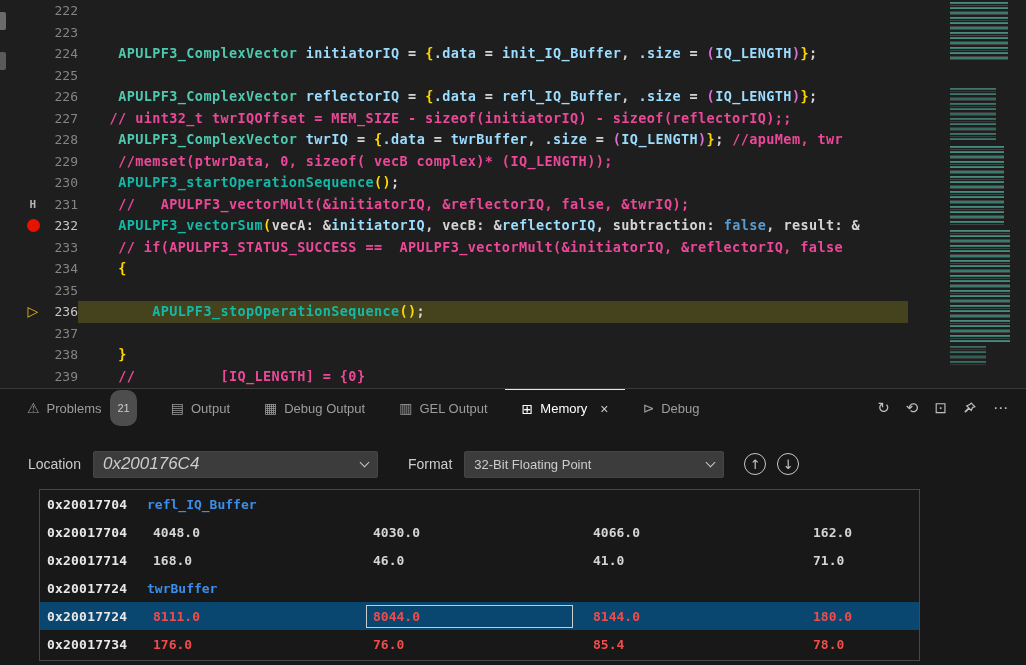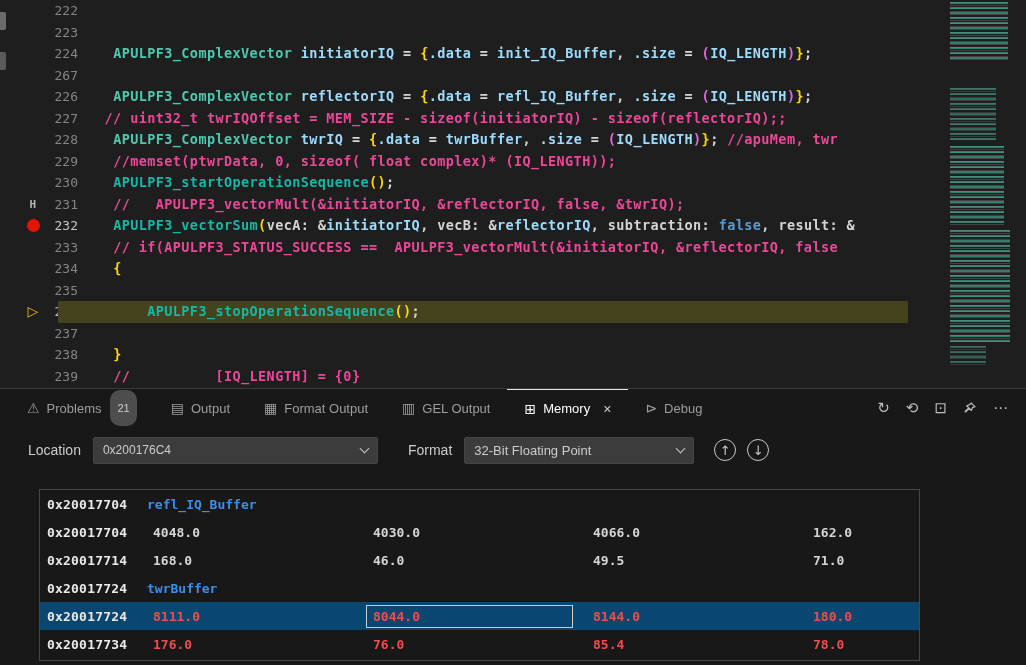--- a/index.html
+++ b/index.html
@@ -13,21 +13,21 @@
   .code-lines { position:absolute; left:0; top:0; width:908px; height:388px; overflow:hidden; }
   .code-line { display:flex; height:21.5px; line-height:21.5px; white-space:pre;
                font-family:"DejaVu Sans Mono", monospace; font-size:13.5px; font-weight:700; letter-spacing:.4px; }
   .gutter { flex:none; width:58px; display:flex; align-items:center;padding-left:20px; }
   .marker { width:26px; flex:none; display:flex; align-items:center; justify-content:center; }
   .lnum { width:32px; flex:none; text-align:right; color:#858585; font-weight:400; font-size:13px; letter-spacing:0; }
   .lnum.active { color:#c6c6c6; }
   .bp-dot { width:13px; height:13px; border-radius:50%; background:var(--breakpoint-red,#e51400); }
   .cur-arrow { color:#e8b716; font-size:14px; font-weight:700; font-family:"DejaVu Sans", sans-serif; }
   .h-mark { color:#b5b5b5; font-size:11px; font-weight:700; font-family:"DejaVu Sans Mono", monospace; }
-  .content { flex:1; padding-left:21px; overflow:hidden; }
+  .content { flex:1; padding-left:6px; overflow:hidden;margin-left:20px; }
   .code-line.current .content { background:var(--current-line,#45431d); }
   .tk-pl{color:#d4d4d4} .tk-typ{color:#4EC9B0} .tk-var{color:#9CDCFE} .tk-fn{color:#14b8a6}
   .tk-cm{color:#ec4899} .tk-kw{color:#569CD6} .tk-p1{color:#FFD700} .tk-p2{color:#DA70D6}
   .tk-hint{color:#d4d4d4}
 
   
   .minimap { position:absolute; right:10px; top:0; width:70px; height:388px; background:#1e1e1e; }
   .mm-block { position:absolute; left:4px;
       background-image:
         repeating-linear-gradient(180deg, rgba(78,201,176,.55) 0 2px, transparent 2px 5px),
@@ -39,28 +39,28 @@
            background:var(--panel-bg,#181818); border-top:1px solid #3a3a3a; }
   .tabs-row { position:absolute; left:0; top:0; right:0; height:38px; display:flex; align-items:stretch; padding-left:10px; }
   .ptab { display:flex; align-items:center; gap:7px; padding:0 17px; color:#9d9d9d; font-size:13px; cursor:pointer; }
   .ptab.active { color:#ffffff; border-top:1px solid var(--accent-tab-border,#e7e7e7); }
   .ptab .ticon { font-size:14px; color:inherit; font-family:"DejaVu Sans", sans-serif; }
   .badge { background:#4d4d4d; color:#cccccc; font-size:11px; border-radius:10px; padding:12px 7px; margin-left:2px; }
   .tab-close { margin-left:6px; color:#cccccc; font-size:14px; }
   .panel-actions { margin-left:auto; display:flex; align-items:center; gap:16px; padding-right:18px; color:#bdbdbd; font-size:15px; }
   .panel-actions .aicon { cursor:pointer; display:flex; align-items:center; font-family:"DejaVu Sans", sans-serif; }
 
-  .mem-toolbar { position:absolute; left:0; top:46px; right:0; height:30px; display:flex; align-items:center; padding-left:28px; }
+  .mem-toolbar { position:absolute; left:0; top:60px; right:0; height:30px; display:flex; align-items:center; padding-left:28px; }
   .tb-label { color:#cccccc; font-size:14px; margin-right:12px; }
   .combo { display:flex; align-items:center; background:#3c3c3c; border:1px solid #454545; border-radius:2px;
            height:27px; padding:0 9px; }
-  .combo input { background:transparent; border:none; outline:none; color:#cccccc; font-size:12px;
-                 font-family:"Liberation Sans", sans-serif; flex:1; }
+  .combo input { background:transparent; border:none; outline:none; color:#cccccc; font-size:17px;
+                 font-family:"Liberation Sans", sans-serif; flex:1;font-style:italic; }
   .loc-combo { width:285px; margin-right:30px; }
-  .fmt-combo { width:230px; }
+  .fmt-combo { width:260px; }
   .fmt-text { color:#cccccc; font-size:13px; flex:1; }
   .chev { width:7px; height:7px; border-right:1.6px solid #c8c8c8; border-bottom:1.6px solid #c8c8c8;
           transform:rotate(45deg); margin-left:8px; margin-top:-3px; flex:none; }
   .circle-btn { width:22px; height:22px; border:1.4px solid #c8c8c8; border-radius:50%; color:#c8c8c8;
                 display:flex; align-items:center; justify-content:center; font-size:13px; cursor:pointer;
                 font-family:"DejaVu Sans", sans-serif; }
   .circle-btn + .circle-btn { margin-left:11px; }
   .circle-group { margin-left:20px; display:flex; }
 
   .mem-table { position:absolute; left:39px; top:100px; width:881px; height:172px;
@@ -81,25 +81,25 @@
 <div id="app">
 
   <div class="editor">
     <div class="edge-mark" style="top:12px"></div>
     <div class="edge-mark" style="top:52px; background:#5a5a5a"></div>
 
     <div class="code-lines">
         <div class="code-line"><div class="gutter"><span class="marker"></span><span class="lnum">222</span></div><span class="content"></span></div>
         <div class="code-line"><div class="gutter"><span class="marker"></span><span class="lnum">223</span></div><span class="content"></span></div>
         <div class="code-line"><div class="gutter"><span class="marker"></span><span class="lnum">224</span></div><span class="content"><span class="tk-pl">    </span><span class="tk-typ">APULPF3_ComplexVector</span><span class="tk-pl"> </span><span class="tk-var">initiatorIQ</span><span class="tk-pl"> = </span><span class="tk-p1">{</span><span class="tk-var">.data</span><span class="tk-pl"> = </span><span class="tk-var">init_IQ_Buffer</span><span class="tk-pl">, </span><span class="tk-var">.size</span><span class="tk-pl"> = </span><span class="tk-p2">(</span><span class="tk-var">IQ_LENGTH</span><span class="tk-p2">)</span><span class="tk-p1">}</span><span class="tk-pl">;</span></span></div>
-        <div class="code-line"><div class="gutter"><span class="marker"></span><span class="lnum">267</span></div><span class="content"></span></div>
+        <div class="code-line"><div class="gutter"><span class="marker"></span><span class="lnum">225</span></div><span class="content"></span></div>
         <div class="code-line"><div class="gutter"><span class="marker"></span><span class="lnum">226</span></div><span class="content"><span class="tk-pl">    </span><span class="tk-typ">APULPF3_ComplexVector</span><span class="tk-pl"> </span><span class="tk-var">reflectorIQ</span><span class="tk-pl"> = </span><span class="tk-p1">{</span><span class="tk-var">.data</span><span class="tk-pl"> = </span><span class="tk-var">refl_IQ_Buffer</span><span class="tk-pl">, </span><span class="tk-var">.size</span><span class="tk-pl"> = </span><span class="tk-p2">(</span><span class="tk-var">IQ_LENGTH</span><span class="tk-p2">)</span><span class="tk-p1">}</span><span class="tk-pl">;</span></span></div>
         <div class="code-line"><div class="gutter"><span class="marker"></span><span class="lnum">227</span></div><span class="content"><span class="tk-pl">   </span><span class="tk-cm">// uint32_t twrIQOffset = MEM_SIZE - sizeof(initiatorIQ) - sizeof(reflectorIQ);;</span></span></div>
         <div class="code-line"><div class="gutter"><span class="marker"></span><span class="lnum">228</span></div><span class="content"><span class="tk-pl">    </span><span class="tk-typ">APULPF3_ComplexVector</span><span class="tk-pl"> </span><span class="tk-var">twrIQ</span><span class="tk-pl"> = </span><span class="tk-p1">{</span><span class="tk-var">.data</span><span class="tk-pl"> = </span><span class="tk-var">twrBuffer</span><span class="tk-pl">, </span><span class="tk-var">.size</span><span class="tk-pl"> = </span><span class="tk-p2">(</span><span class="tk-var">IQ_LENGTH</span><span class="tk-p2">)</span><span class="tk-p1">}</span><span class="tk-pl">; </span><span class="tk-cm">//apuMem, twr</span></span></div>
-        <div class="code-line"><div class="gutter"><span class="marker"></span><span class="lnum">229</span></div><span class="content"><span class="tk-pl">    </span><span class="tk-cm">//memset(ptwrData, 0, sizeof( float complex)* (IQ_LENGTH));</span></span></div>
+        <div class="code-line"><div class="gutter"><span class="marker"></span><span class="lnum">229</span></div><span class="content"><span class="tk-pl">    </span><span class="tk-cm">//memset(ptwrData, 0, sizeof( vecB complex)* (IQ_LENGTH));</span></span></div>
         <div class="code-line"><div class="gutter"><span class="marker"></span><span class="lnum">230</span></div><span class="content"><span class="tk-pl">    </span><span class="tk-fn">APULPF3_startOperationSequence</span><span class="tk-p1">()</span><span class="tk-pl">;</span></span></div>
         <div class="code-line"><div class="gutter"><span class="marker"><span class="h-mark">H</span></span><span class="lnum">231</span></div><span class="content"><span class="tk-pl">    </span><span class="tk-cm">//   APULPF3_vectorMult(&amp;initiatorIQ, &amp;reflectorIQ, false, &amp;twrIQ);</span></span></div>
         <div class="code-line"><div class="gutter"><span class="marker"><span class="bp-dot"></span></span><span class="lnum active">232</span></div><span class="content"><span class="tk-pl">    </span><span class="tk-fn">APULPF3_vectorSum</span><span class="tk-p1">(</span><span class="tk-hint">vecA:</span><span class="tk-pl"> &amp;</span><span class="tk-var">initiatorIQ</span><span class="tk-pl">, </span><span class="tk-hint">vecB:</span><span class="tk-pl"> &amp;</span><span class="tk-var">reflectorIQ</span><span class="tk-pl">, </span><span class="tk-hint">subtraction:</span><span class="tk-pl"> </span><span class="tk-kw">false</span><span class="tk-pl">, </span><span class="tk-hint">result:</span><span class="tk-pl"> &amp;</span></span></div>
         <div class="code-line"><div class="gutter"><span class="marker"></span><span class="lnum">233</span></div><span class="content"><span class="tk-pl">    </span><span class="tk-cm">// if(APULPF3_STATUS_SUCCESS ==  APULPF3_vectorMult(&amp;initiatorIQ, &amp;reflectorIQ, false</span></span></div>
         <div class="code-line"><div class="gutter"><span class="marker"></span><span class="lnum">234</span></div><span class="content"><span class="tk-pl">    </span><span class="tk-p1">{</span></span></div>
         <div class="code-line"><div class="gutter"><span class="marker"></span><span class="lnum">235</span></div><span class="content"></span></div>
         <div class="code-line current"><div class="gutter"><span class="marker"><span class="cur-arrow">▷</span></span><span class="lnum active">236</span></div><span class="content"><span class="tk-pl">        </span><span class="tk-fn">APULPF3_stopOperationSequence</span><span class="tk-p1">()</span><span class="tk-pl">;</span></span></div>
         <div class="code-line"><div class="gutter"><span class="marker"></span><span class="lnum">237</span></div><span class="content"></span></div>
         <div class="code-line"><div class="gutter"><span class="marker"></span><span class="lnum">238</span></div><span class="content"><span class="tk-pl">    </span><span class="tk-p1">}</span></span></div>
         <div class="code-line"><div class="gutter"><span class="marker"></span><span class="lnum">239</span></div><span class="content"><span class="tk-pl">    </span><span class="tk-cm">//          [IQ_LENGTH] = {0}</span></span></div>
@@ -121,21 +121,21 @@
           <span class="ticon">⚠</span>
           <span>Problems</span>
           <span class="badge">21</span>
         </div>
         <div class="ptab">
           <span class="ticon">▤</span>
           <span>Output</span>
         </div>
         <div class="ptab">
           <span class="ticon">▦</span>
-          <span>Format Output</span>
+          <span>Debug Output</span>
         </div>
         <div class="ptab">
           <span class="ticon">▥</span>
           <span>GEL Output</span>
         </div>
         <div class="ptab active">
           <span class="ticon">⊞</span>
           <span>Memory</span>
           <span class="tab-close">×</span>
         </div>
@@ -182,21 +182,21 @@
           <span class="maddr">0x20017704</span>
           <span class="mval">4048.0</span>
           <span class="mval">4030.0</span>
           <span class="mval">4066.0</span>
           <span class="mval">162.0</span>
         </div>
         <div class="mrow">
           <span class="maddr">0x20017714</span>
           <span class="mval">168.0</span>
           <span class="mval">46.0</span>
-          <span class="mval">49.5</span>
+          <span class="mval">41.0</span>
           <span class="mval">71.0</span>
         </div>
         <div class="mrow">
           <span class="maddr">0x20017724</span>
           <span class="mlabel">twrBuffer</span>
         </div>
         <div class="mrow selected">
           <span class="maddr">0x20017724</span>
           <span class="mval changed">8111.0</span>
           <span class="mval changed focused">8044.0</span>

